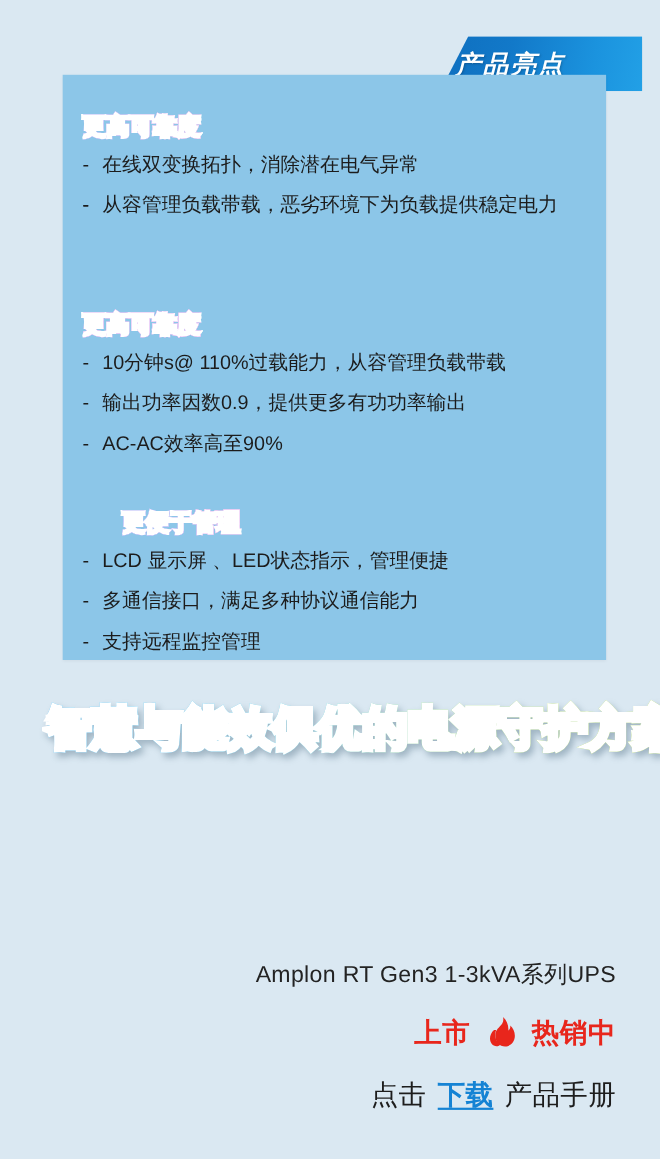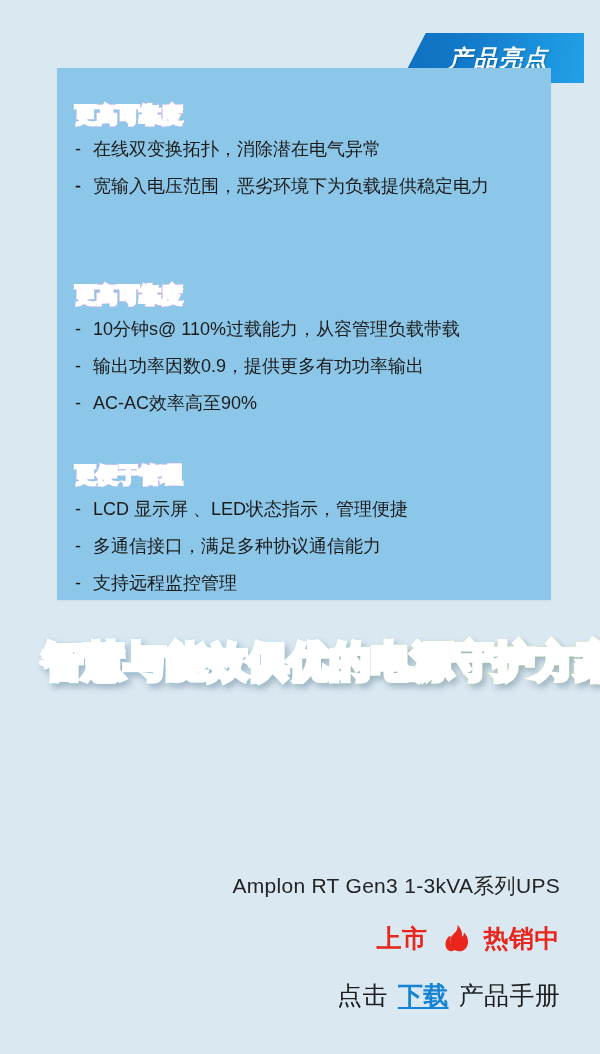--- a/index.html
+++ b/index.html
@@ -20,21 +20,20 @@
     position: absolute;
     top: 33px;
     left: 400px;
     width: 184px;
     height: 50px;
     background: linear-gradient(100deg, #0f6fbf 0%, #1279c9 35%, #1b93de 75%, #22a0e6 100%);
     -webkit-clip-path: polygon(14% 0, 100% 0, 100% 100%, 0 100%);
     clip-path: polygon(14% 0, 100% 0, 100% 100%, 0 100%);
     display: flex;
     align-items: center;
-    justify-content: center;
     box-shadow: 2px 3px 5px rgba(0,0,0,0.16);
   }
   .ribbon-label {
     color: #ffffff;
     font-size: 23px;
     font-weight: bold;
     font-style: italic;
     letter-spacing: 2px;
     padding-left: 14px;
     text-shadow: 1px 1px 2px rgba(0,0,0,0.22);
@@ -69,21 +68,21 @@
     background-clip: text;
     -webkit-background-clip: text;
     color: transparent;
     -webkit-text-fill-color: transparent;
     paint-order: stroke fill;
     -webkit-text-stroke: 3.2px #ffffff;
     filter: drop-shadow(0 0 0.5px rgba(255,255,255,0.9));
   }
   .sec-heading.g1 { background-image: linear-gradient(90deg, #1f22e8 0%, #4a2ade 38%, #8b35cf 72%, #a93fd0 100%); }
   .sec-heading.g2 { background-image: linear-gradient(90deg, #8b1fd6 0%, #a021d8 45%, #b42ada 100%); }
-  .sec-heading.g3 { background-image: linear-gradient(90deg, #1f22e8 0%, #2e25e4 42%, #a82ad4 70%, #bb33d6 100%); }
+  .sec-heading.g3 { background-image: linear-gradient(90deg, #1f22e8 0%, #2e25e4 42%, #a82ad4 70%, #bb33d6 100%); margin-left: 36px; }
 
   .bullets {
     list-style: none;
     margin: 0;
     padding: 0;
   }
   .bullet {
     font-size: 18px;
     color: #1c1c1c;
     line-height: 1.05;
@@ -178,21 +177,21 @@
   <div class="section s1">
     <div class="sec-heading g1">更高可靠度</div>
     <ul class="bullets">
       <li class="bullet">
         <span class="dash">-</span><span>在线双变换拓扑，消除潜在电气异常</span>
       </li>
       <li class="bullet">
         <span class="dash">-</span>
       </li>
       <li class="bullet">
-        <span class="dash">-</span><span>宽输入电压范围，恶劣环境下为负载提供稳定电力</span>
+        <span class="dash">-</span><span>从容管理负载带载，恶劣环境下为负载提供稳定电力</span>
       </li>
     </ul>
   </div>
 
   <div class="section s2">
     <div class="sec-heading g2">更高可靠度</div>
     <ul class="bullets">
       <li class="bullet">
         <span class="dash">-</span><span>10分钟s@ 110%过载能力，从容管理负载带载</span>
       </li>

